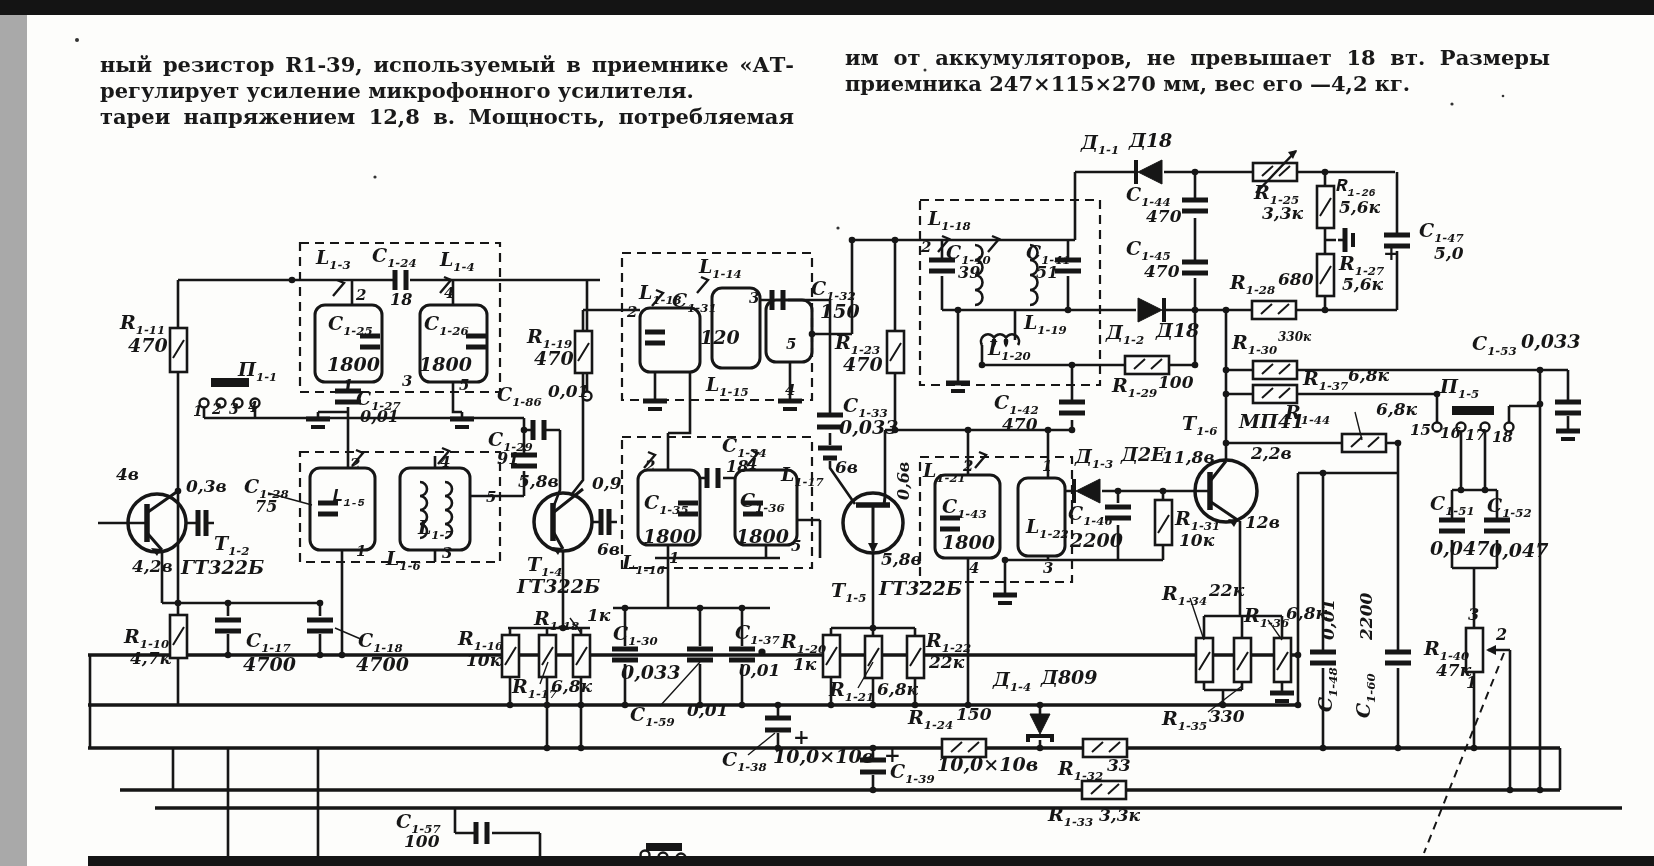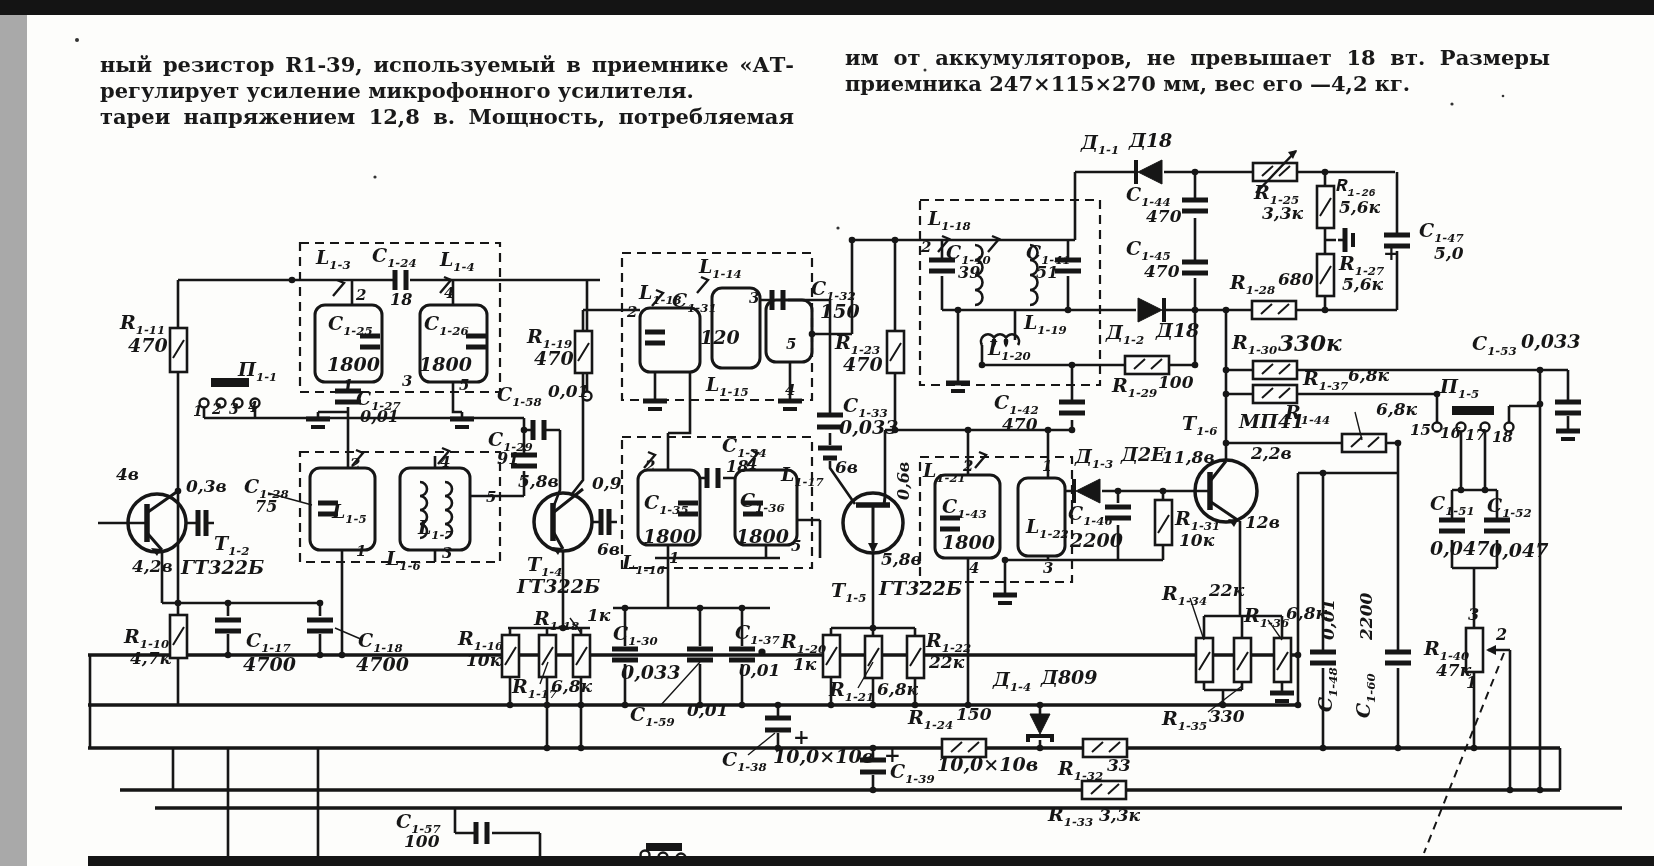--- a/index.html
+++ b/index.html
@@ -445,31 +445,31 @@
       <div class="slabel" style="left: 327px; top: 355px;">1800</div>
       <div class="slabel" style="left: 424px; top: 314px;">C<sub>1-26</sub></div>
       <div class="slabel" style="left: 419px; top: 355px;">1800</div>
       <div class="slabel" style="left: 343px; top: 378px; font-size: 15px;">1</div>
       <div class="slabel" style="left: 402px; top: 374px; font-size: 15px;">3</div>
       <div class="slabel" style="left: 459px; top: 378px; font-size: 15px;">5</div>
       <div class="slabel" style="left: 356px; top: 389px;">C<sub>1-27</sub></div>
       <div class="slabel" style="left: 360px; top: 409px; font-size: 16px;">0,01</div>
       <div class="slabel" style="left: 244px; top: 477px;">C<sub>1-28</sub></div>
       <div class="slabel" style="left: 255px; top: 499px; font-size: 16px;">75</div>
-      <div class="slabel" style="left: 332px; top: 502px;">L<sub>1-5</sub></div>
+      <div class="slabel" style="left: 332px; top: 487px; font-family: Liberation Mono, monospace;">L<sub>1-5</sub></div>
       <div class="slabel" style="left: 386px; top: 549px;">L<sub>1-6</sub></div>
       <div class="slabel" style="left: 418px; top: 518px;">L<sub>1-7</sub></div>
       <div class="slabel" style="left: 488px; top: 430px;">C<sub>1-29</sub></div>
       <div class="slabel" style="left: 497px; top: 451px; font-size: 16px;">91</div>
       <div class="slabel" style="left: 350px; top: 457px; font-size: 15px;">2</div>
       <div class="slabel" style="left: 440px; top: 455px; font-size: 15px;">4</div>
       <div class="slabel" style="left: 356px; top: 544px; font-size: 15px;">1</div>
       <div class="slabel" style="left: 442px; top: 546px; font-size: 15px;">3</div>
       <div class="slabel" style="left: 486px; top: 490px; font-size: 15px;">5</div>
-      <div class="slabel" style="left: 497px; top: 385px;">C<sub>1-58</sub></div>
+      <div class="slabel" style="left: 497px; top: 385px;">C<sub>1-86</sub></div>
       <div class="slabel" style="left: 548px; top: 383px; font-size: 17px;">0,01</div>
       <div class="slabel" style="left: 527px; top: 327px;">R<sub>1-19</sub></div>
       <div class="slabel" style="left: 534px; top: 349px;">470</div>
       <div class="slabel" style="left: 518px; top: 473px; font-size: 17px;">5,8в</div>
       <div class="slabel" style="left: 592px; top: 475px; font-size: 17px;">0,9</div>
       <div class="slabel" style="left: 597px; top: 541px; font-size: 17px;">6в</div>
       <div class="slabel" style="left: 527px; top: 555px;">T<sub>1-4</sub></div>
       <div class="slabel" style="left: 517px; top: 577px;">ГТ322Б</div>
       <div class="slabel" style="left: 639px; top: 283px;">L<sub>1-13</sub></div>
       <div class="slabel" style="left: 627px; top: 305px; font-size: 15px;">2</div>
@@ -581,21 +581,21 @@
       <div class="slabel" style="left: 1419px; top: 221px;">C<sub>1-47</sub></div>
       <div class="slabel" style="left: 1434px; top: 245px; font-size: 17px;">5,0</div>
       <div class="slabel" style="left: 1383px; top: 243px; font-size: 20px;">+</div>
       <div class="slabel" style="left: 1230px; top: 273px;">R<sub>1-28</sub></div>
       <div class="slabel" style="left: 1278px; top: 271px; font-size: 17px;">680</div>
       <div class="slabel" style="left: 1106px; top: 323px;">Д<sub>1-2</sub></div>
       <div class="slabel" style="left: 1156px; top: 321px;">Д18</div>
       <div class="slabel" style="left: 1112px; top: 376px;">R<sub>1-29</sub></div>
       <div class="slabel" style="left: 1158px; top: 374px; font-size: 17px;">100</div>
       <div class="slabel" style="left: 1232px; top: 333px;">R<sub>1-30</sub></div>
-      <div class="slabel" style="left: 1278px; top: 331px; font-size: 23px;">330к</div>
+      <div class="slabel" style="left: 1278px; top: 331px; font-size: 12px;">330к</div>
       <div class="slabel" style="left: 1303px; top: 369px;">R<sub>1-37</sub></div>
       <div class="slabel" style="left: 1348px; top: 367px; font-size: 17px;">6,8к</div>
       <div class="slabel" style="left: 1285px; top: 403px;">R<sub>1-44</sub></div>
       <div class="slabel" style="left: 1376px; top: 401px; font-size: 17px;">6,8к</div>
       <div class="slabel" style="left: 1440px; top: 377px;">П<sub>1-5</sub></div>
       <div class="slabel" style="left: 1410px; top: 423px; font-size: 15px;">15</div>
       <div class="slabel" style="left: 1440px; top: 426px; font-size: 15px;">16</div>
       <div class="slabel" style="left: 1465px; top: 428px; font-size: 15px;">17</div>
       <div class="slabel" style="left: 1492px; top: 430px; font-size: 15px;">18</div>
       <div class="slabel" style="left: 1430px; top: 494px;">C<sub>1-51</sub></div>

